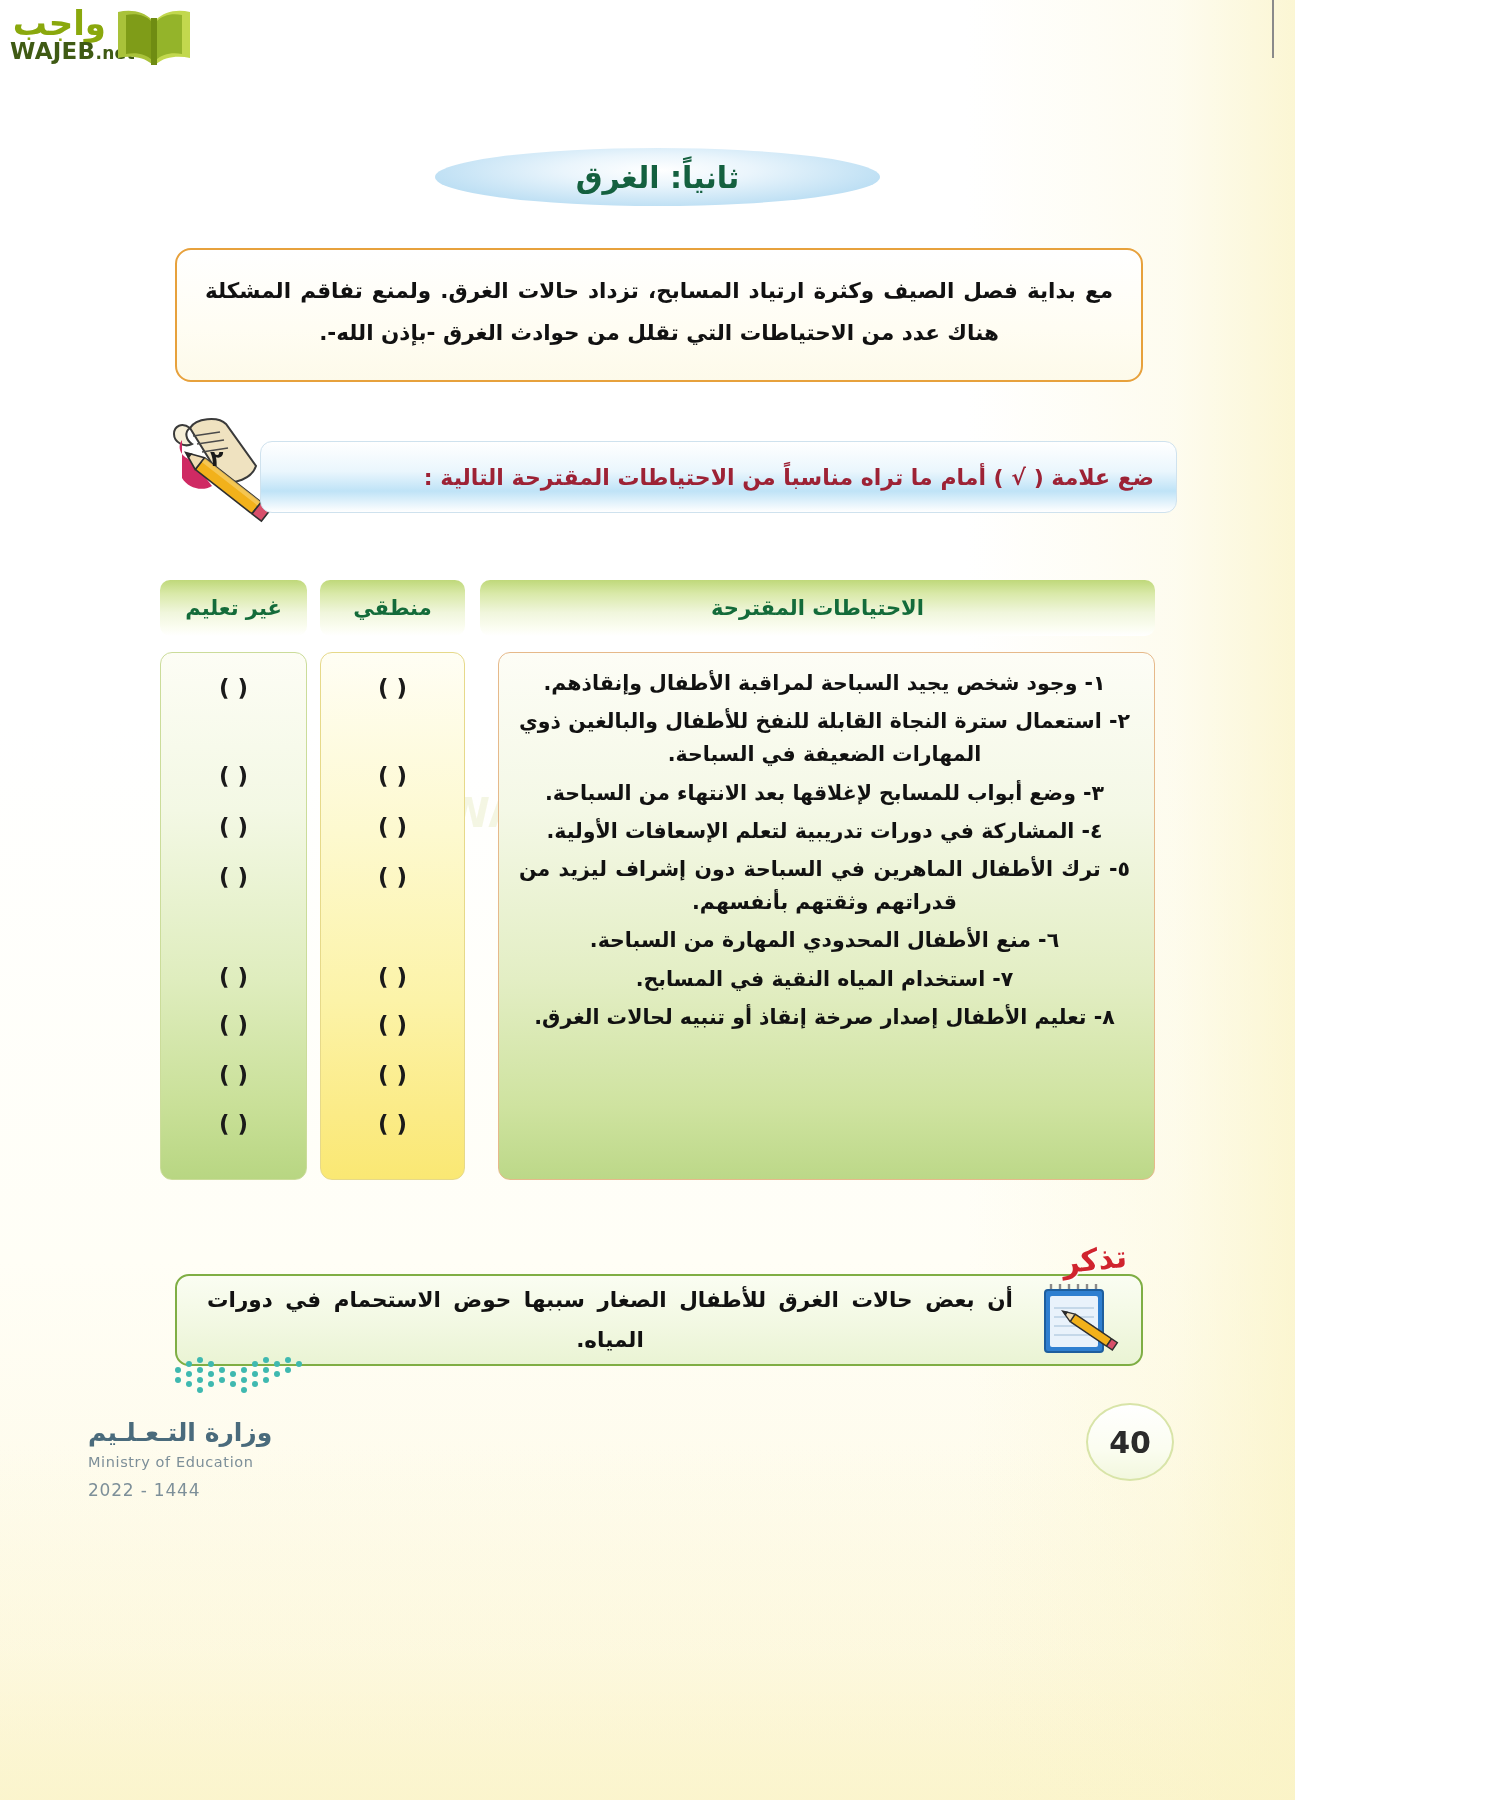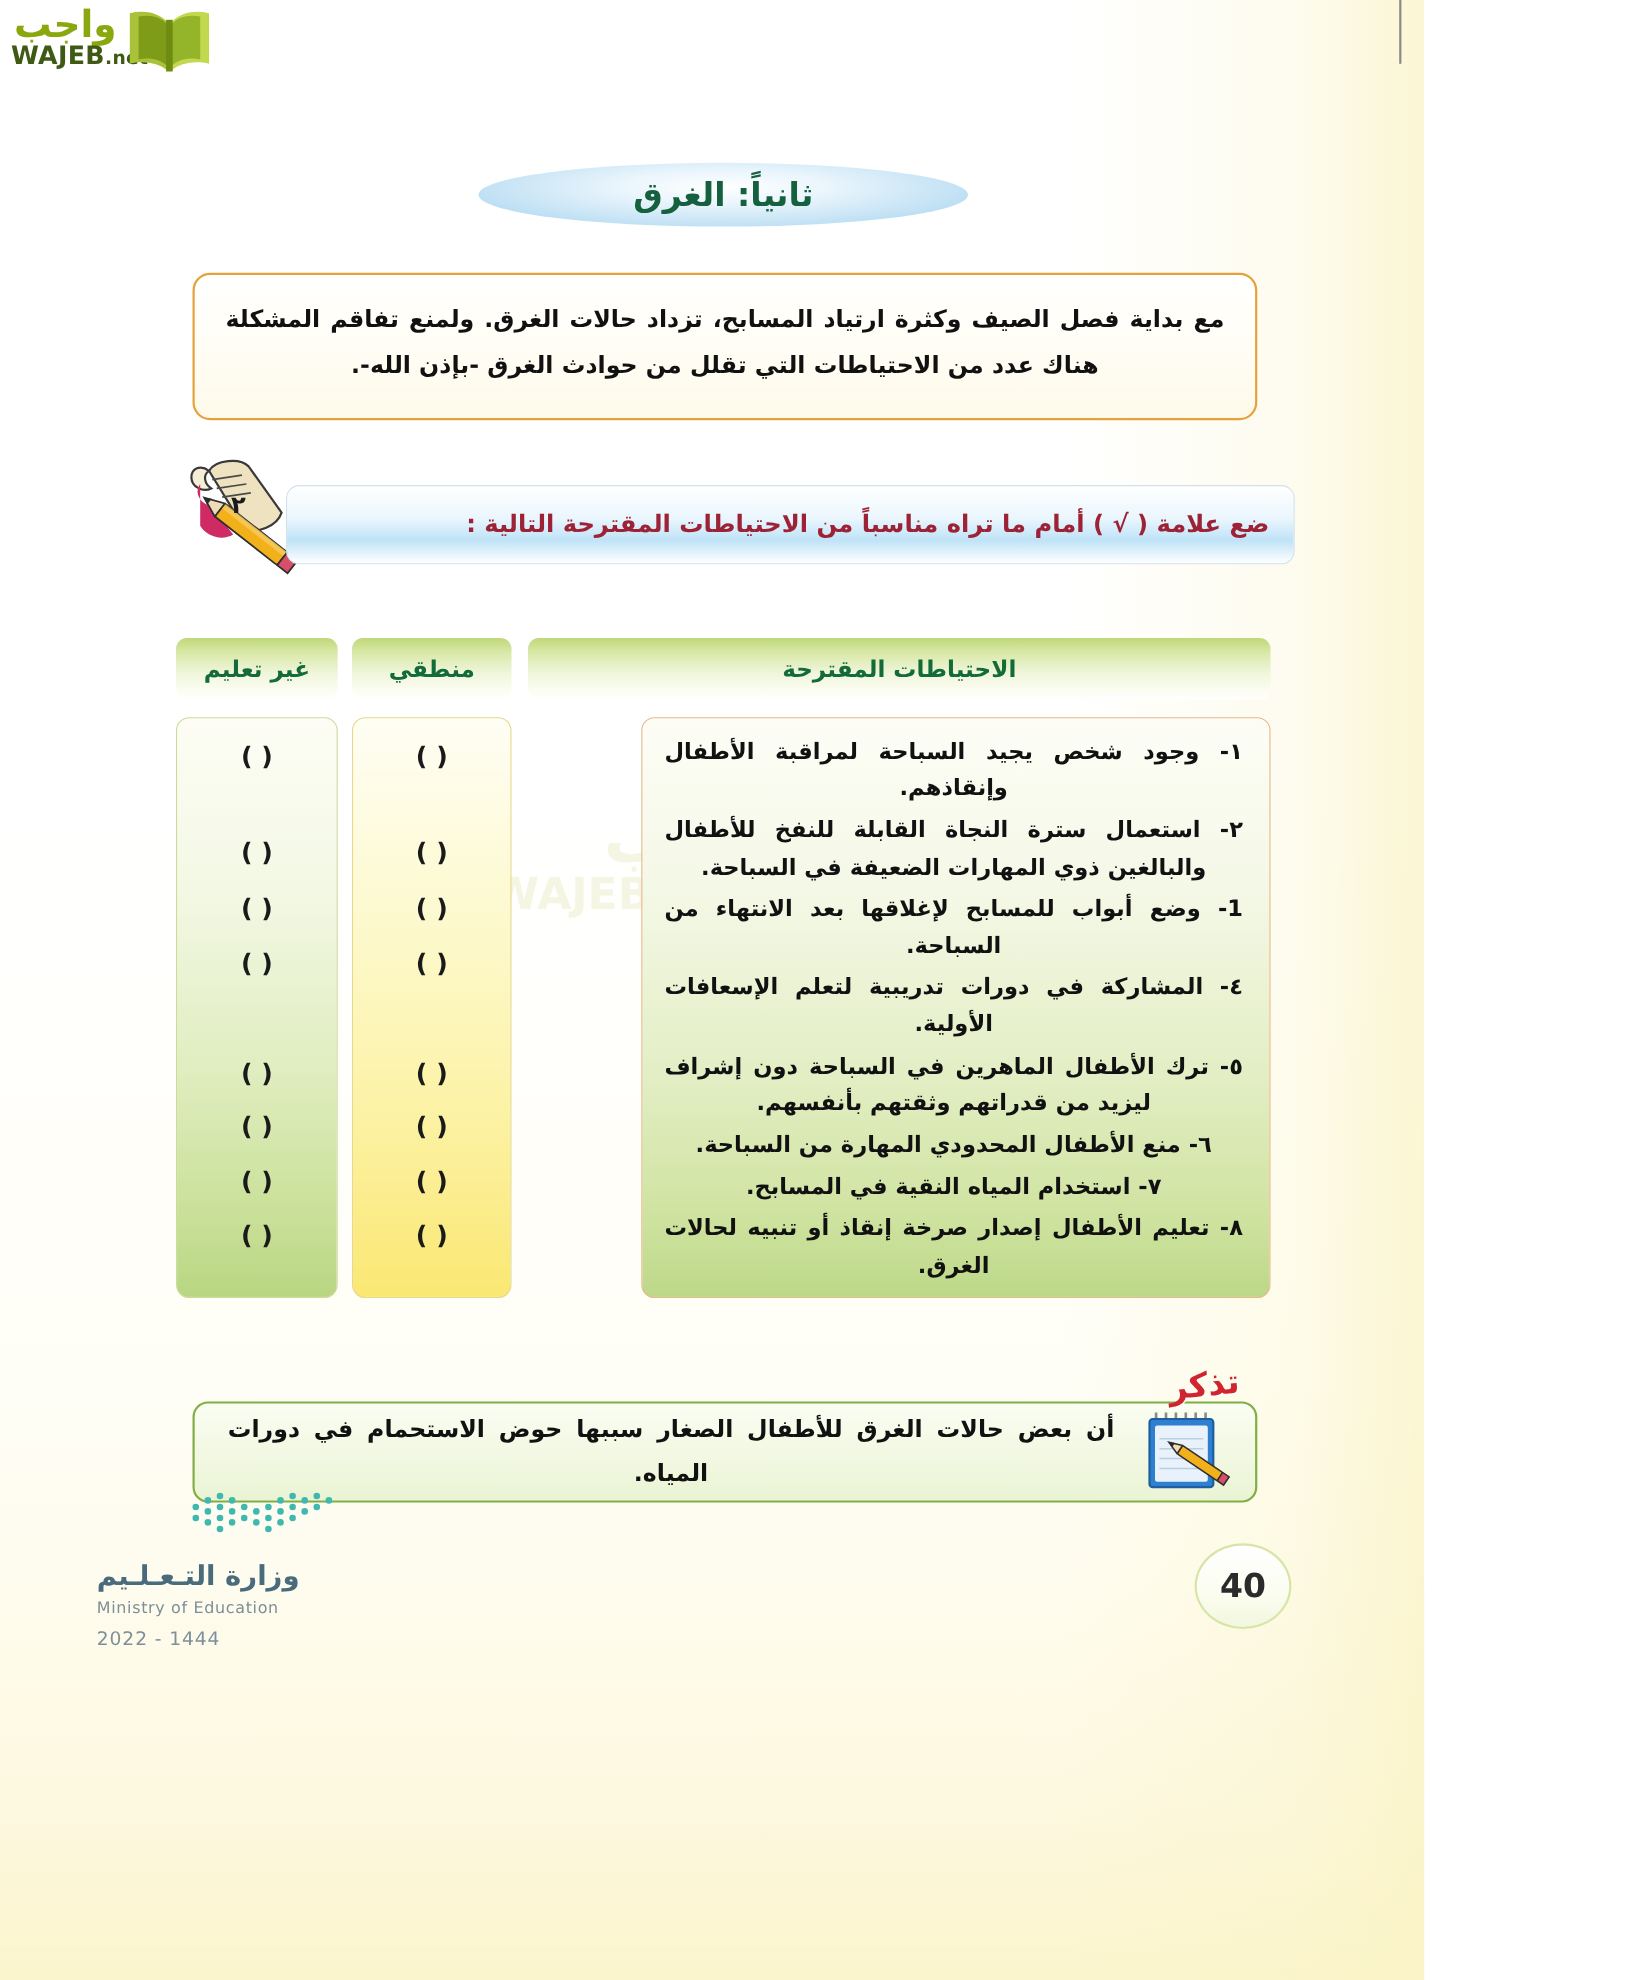--- a/index.html
+++ b/index.html
@@ -175,21 +175,21 @@
   .hdr-cell.c-log  { right: 690px; width: 145px; margin-left: 23px; }
   .hdr-cell.c-ill  { right: 848px; width: 147px; }
 
   .body-row { position: absolute; left: 0; top: 72px; width: 995px; height: 528px; }
 
   .col {
     position: absolute; top: 0;
     border-radius: 12px;
   }
   .col.c-sugg {
-    right: 0px; width: 572px; height: 528px;
+    right: 0px; width: 657px; height: 528px;
     background: linear-gradient(to bottom, #fdfdf6 0%, #f4f8e6 30%, #e3eec4 62%, #cfe3a0 86%, #bcd888 100%);
     border: 1px solid #e6b98a;
     padding: 14px 24px 0 20px;
   }
   .col.c-log {
     right: 690px; width: 145px; height: 528px;
     background: linear-gradient(to bottom, #fffef4 0%, #fdf9cf 34%, #fcf3a8 66%, #fbeb86 88%, #fae873 100%);
     border: 1px solid #e6d98a;
   }
   .col.c-ill {
@@ -397,21 +397,21 @@
       <div class="hdr-cell c-sugg">الاحتياطات المقترحة</div>
       <div class="hdr-cell c-log">منطقي</div>
       <div class="hdr-cell c-ill">غير تعليم</div>
     </div>
 
     <div class="body-row">
 
       <div class="col c-sugg">
         <div class="sugg-item">١- وجود شخص يجيد السباحة لمراقبة الأطفال وإنقاذهم.</div>
         <div class="sugg-item">٢- استعمال سترة النجاة القابلة للنفخ للأطفال والبالغين ذوي المهارات الضعيفة في السباحة.</div>
-        <div class="sugg-item">1- وضع أبواب للمسابح لإغلاقها بعد الانتهاء من السباحة.</div>
+        <div class="sugg-item">٣- وضع أبواب للمسابح لإغلاقها بعد الانتهاء من السباحة.</div>
         <div class="sugg-item">٤- المشاركة في دورات تدريبية لتعلم الإسعافات الأولية.</div>
         <div class="sugg-item">٥- ترك الأطفال الماهرين في السباحة دون إشراف ليزيد من قدراتهم وثقتهم بأنفسهم.</div>
         <div class="sugg-item">٦- منع الأطفال المحدودي المهارة من السباحة.</div>
         <div class="sugg-item">٧- استخدام المياه النقية في المسابح.</div>
         <div class="sugg-item">٨- تعليم الأطفال إصدار صرخة إنقاذ أو تنبيه لحالات الغرق.</div>
       </div>
 
       <div class="col c-log">
         <div class="paren-cell" style="top:22px">(    )</div>
         <div class="paren-cell" style="top:110px">(    )</div>

